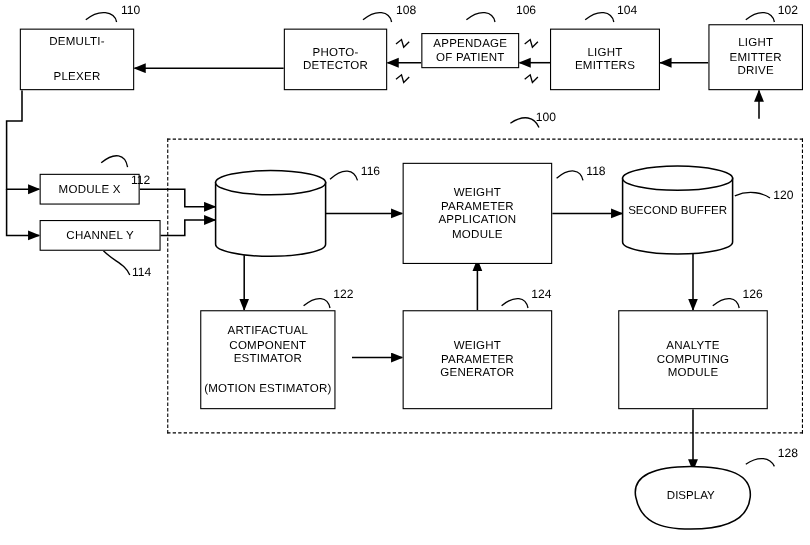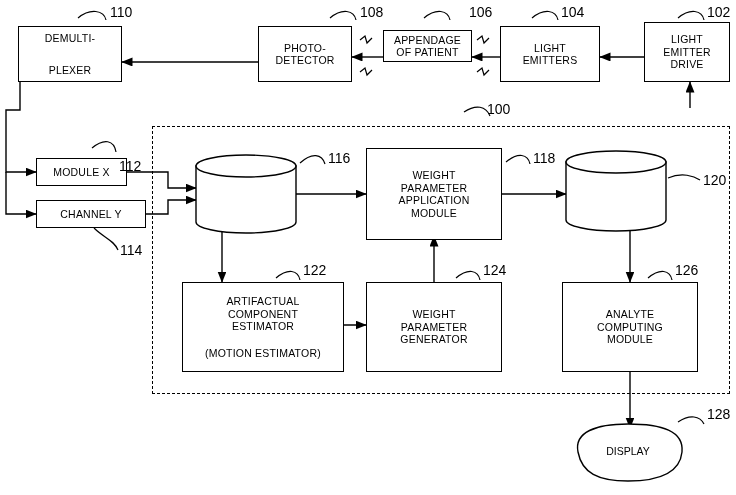--- a/index.html
+++ b/index.html
@@ -34,21 +34,21 @@
     justify-content: center;
     text-align: center;
     font-size: 10.5px;
     line-height: 12.5px;
     letter-spacing: 0.2px;
     color: #000;
   }
   .box .ln { display: block; white-space: nowrap; }
   .reflabel {
     position: absolute;
-    font-size: 14px;
+    font-size: 11px;
     color: #000;
     white-space: nowrap;
   }
   .cyl {
     position: absolute;
     box-sizing: border-box;
     font-size: 10.5px;
     line-height: 12.5px;
     text-align: center;
     color: #000;
@@ -198,22 +198,28 @@
   </div>
 
 
   <div class="box" style="left:366px; top:148px; width:136px; height:92px;">
     <span class="ln">WEIGHT</span>
     <span class="ln">PARAMETER</span>
     <span class="ln">APPLICATION</span>
     <span class="ln">MODULE</span>
   </div>
 
-
-  <div class="box" style="left:182px; top:282px; width:162px; height:90px;">
+  <div class="cyl" style="left:566px; top:151px; width:100px; height:80px;">
+    <div class="cyl-text">
+      <span class="ln">SECOND</span>
+      <span class="ln">BUFFER</span>
+    </div>
+  </div>
+
+  <div class="box" style="left:182px; top:282px; width:123px; height:90px;">
     <span class="ln">ARTIFACTUAL</span>
     <span class="ln">COMPONENT</span>
     <span class="ln">ESTIMATOR</span>
     <span class="ln" style="margin-top:14px;">(MOTION ESTIMATOR)</span>
   </div>
 
   <div class="box" style="left:366px; top:282px; width:136px; height:90px;">
     <span class="ln">WEIGHT</span>
     <span class="ln">PARAMETER</span>
     <span class="ln">GENERATOR</span>

